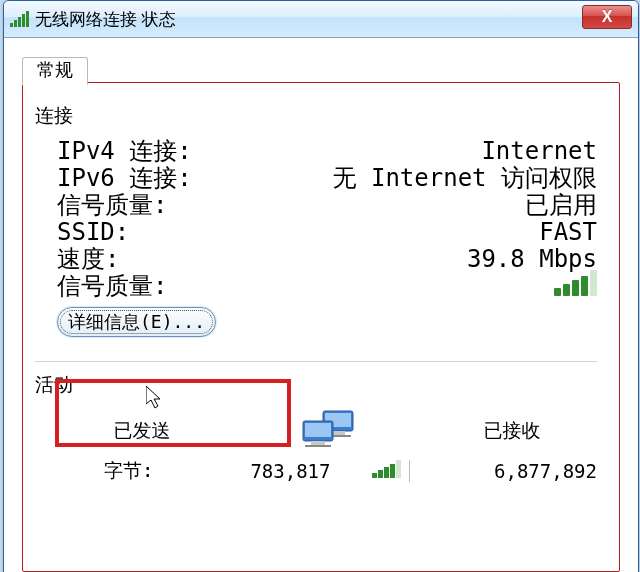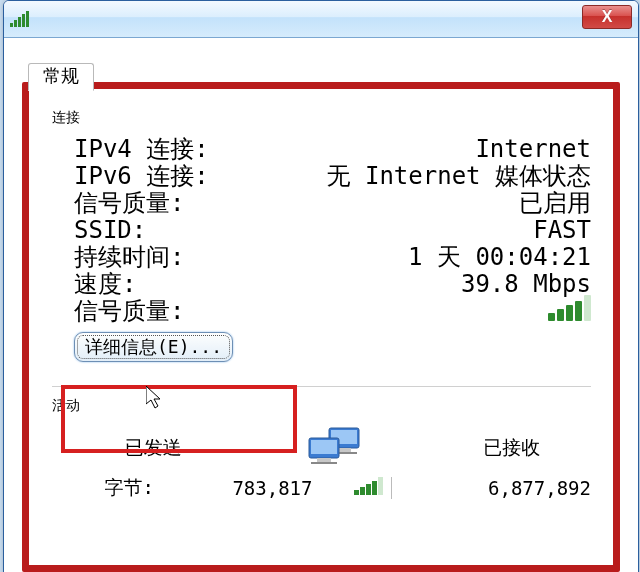--- a/index.html
+++ b/index.html
@@ -52,43 +52,43 @@
     align-items: center;
     justify-content: center;
     font-weight: bold;
     font-family: Arial;
     text-shadow: 0 -1px 0 rgba(0,0,0,0.3);
   }
   .client {
     padding: 18px 18px 0 18px;
   }
   .tabframe {
-    border: 7px solid #b91c1c;
+    border: 1px solid #b91c1c;
     border-radius: 2px;
     position: relative;
-    padding: 20px 22px 10px 23px;
+    padding: 20px 22px 10px 12px;
     height: 490px;
     box-sizing: border-box;
   }
   .tab {
     position: absolute;
     top: -26px;
     left: -1px;
     height: 26px;
     padding: 0 14px;
     border: 1px solid #b9b9b9;
     border-bottom: 1px solid #fff;
     border-radius: 3px 3px 0 0;
     background: #fff;
     font-size: 18px;
     line-height: 24px;
     margin-top: 0;
   }
   .section-label {
-    font-size: 14px;
+    font-size: 19px;
     margin: 0 0 8px 0;
   }
   .grid {
     margin-left: 22px;
     font-size: 24px;
   }
   .row {
     display: flex;
     justify-content: space-between;
     align-items: center;
@@ -109,21 +109,21 @@
     border: 4px solid #d62020;
     pointer-events: none;
   }
   .details-btn {
     margin-top: 8px;
     margin-left: 22px;
     font-size: 18px;
     padding: 2px 10px;
     border: 1px solid #6d8fb5;
     background: linear-gradient(to bottom, #fdfefe, #e2eef8);
-    border-radius: 9px;
+    border-radius: 15px;
     outline: 1px dotted #555;
     outline-offset: -4px;
     font-family: "SimSun", monospace;
     position: relative;
     box-shadow: 0 0 2px #7fb3e6;
   }
   .cursor {
     position: absolute;
     left: 142px;
     top: 385px;
@@ -156,69 +156,66 @@
     flex: 1;
     text-align: center;
   }
   .activity-row {
     display: flex;
     align-items: center;
     justify-content: space-between;
     height: 30px;
   }
   .activity-row .cell { flex:1; text-align:right; }
-  .activity-row .cell.left { text-align:right; flex:0 0 80px;}
+  .activity-row .cell.left { text-align:left; flex:0 0 80px;margin-left:47px;}
   .activity-row .mid { flex:0 0 120px; display:flex; justify-content:center;}
   .mini-sig { display:inline-flex; align-items:flex-end; gap:1px; height:18px;}
   .mini-sig span { width:5px; background:#2e8b2e;}
   .mini-sig span.off { background:#cfe8cf;}
 </style>
 </head>
 <body>
 
 <div class="window">
   <div class="titlebar">
     <div class="sig-icon">
       <span style="height:4px"></span>
         <span style="height:7px"></span>
         <span style="height:10px"></span>
         <span style="height:13px"></span>
         <span style="height:16px"></span>
     </div>
+    <div class="title">无线网络连接 状态</div>
     <div class="closebtn">
       <span>X</span>
     </div>
   </div>
 
   <div class="client">
     <div style="height:26px"></div>
     <div class="tabframe">
       <div class="tab">常规</div>
 
       <div class="section-label">连接</div>
       <div class="grid">
         <div class="row">
             <span class="k">IPv4 连接:</span>
             <span class="v">Internet</span>
           </div>
         <div class="row">
             <span class="k">IPv6 连接:</span>
-            <span class="v">无 Internet 媒体状态</span>
+            <span class="v">无 Internet 访问权限</span>
           </div>
         <div class="row">
             <span class="k">信号质量:</span>
             <span class="v">已启用</span>
           </div>
         <div class="row">
             <span class="k">SSID:</span>
             <span class="v">FAST</span>
-          </div>
-        <div class="row">
-            <span class="k">持续时间:</span>
-            <span class="v">1 天 00:04:21</span>
           </div>
         <div class="row">
             <span class="k">速度:</span>
             <span class="v">39.8 Mbps</span>
           </div>
         <div class="row">
           <span class="k">信号质量:</span>
           <span class="v">
             <span class="sigbars">
               <span style="height:8px"></span><span style="height:12px"></span><span style="height:16px"></span><span style="height:20px"></span><span style="height:26px" class="off"></span>

